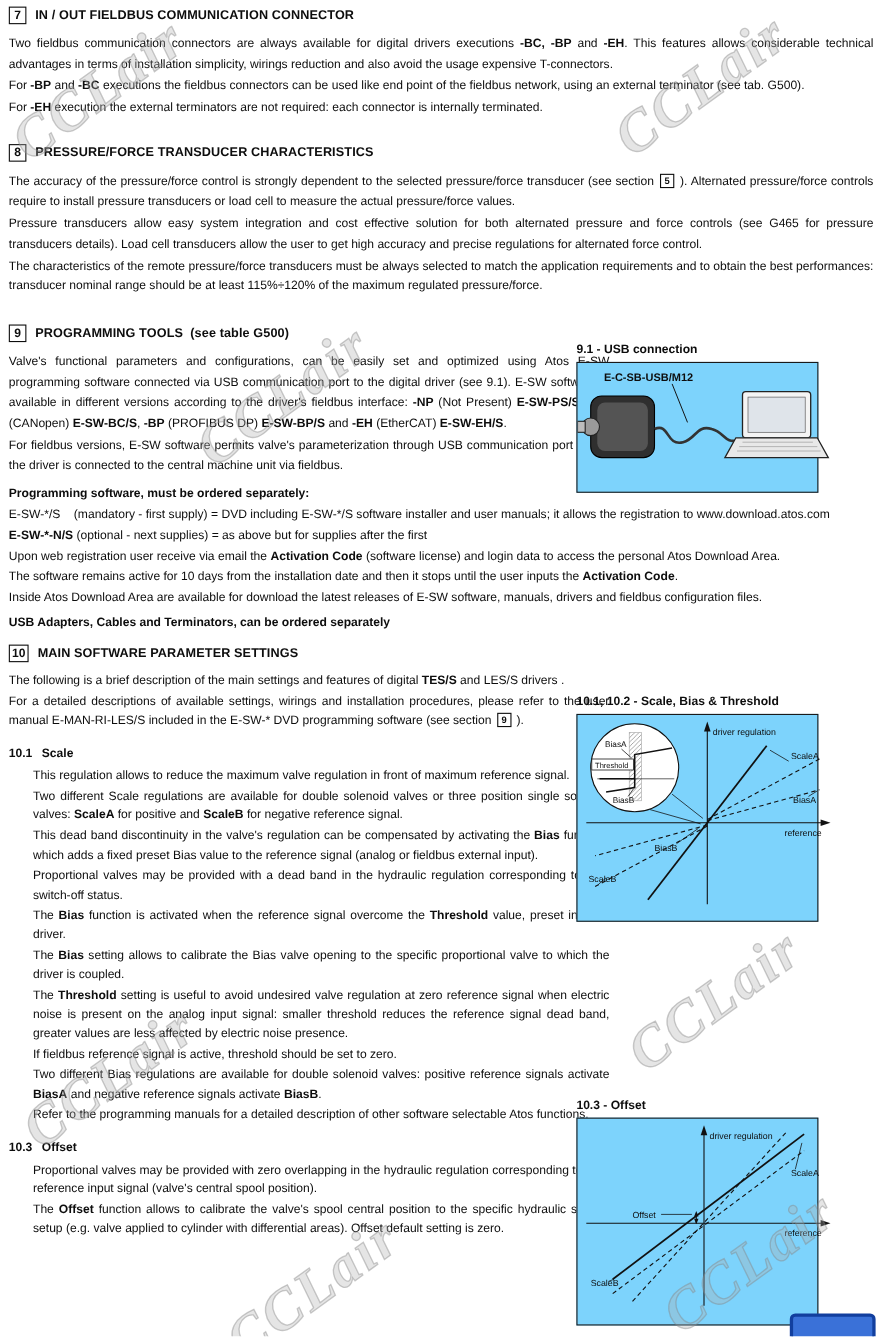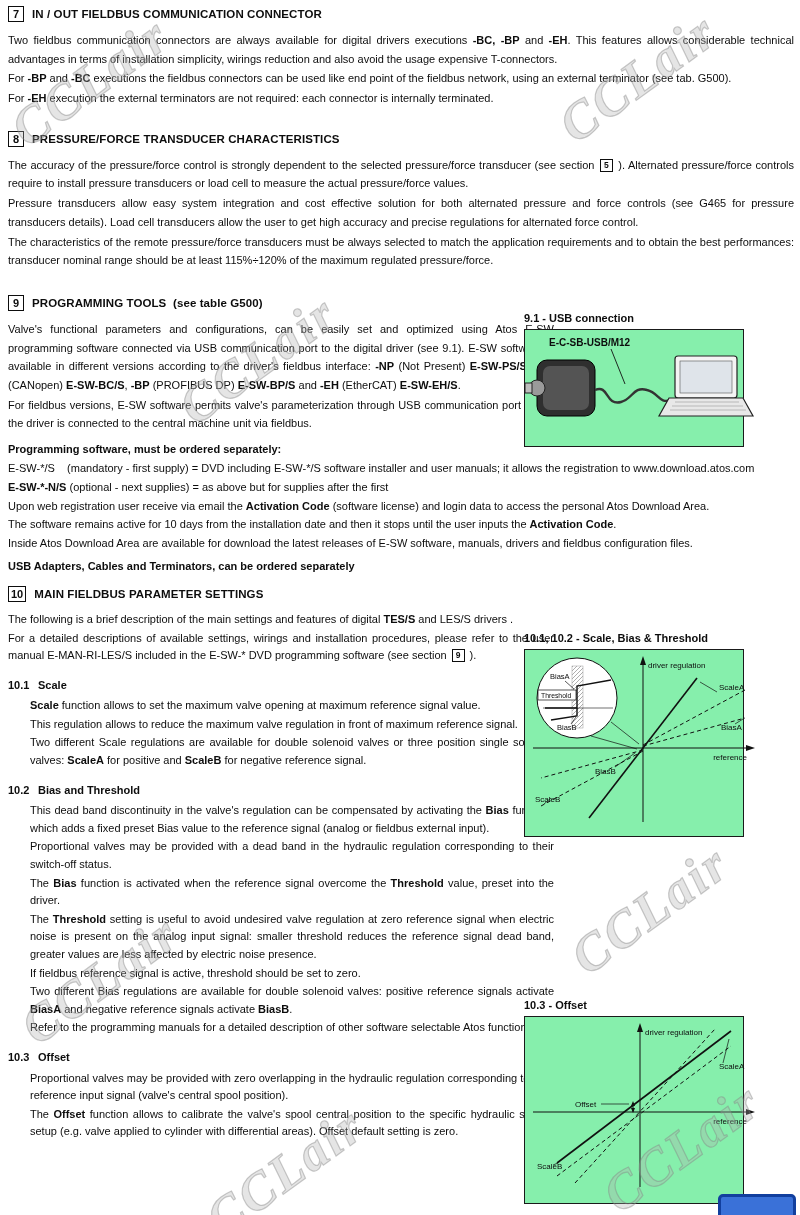--- a/index.html
+++ b/index.html
@@ -18,21 +18,21 @@
   .bold-line{font-weight:bold;line-height:1.7}
   .sw-line{line-height:1.72;white-space:pre-wrap}
   .gap-4{height:4px}.gap-6{height:6px}.gap-10{height:10px}
   .gap-22{height:22px}.gap-24{height:24px}
   .sub-h{font-weight:bold;line-height:1.6;margin:12px 0 3px}
   .sub-num{display:inline-block;min-width:30px}
   .sub-body p.body{margin-left:22px;line-height:1.6}
   .s10 p.body{line-height:1.6}
   .figure{position:absolute;width:220px;left:524px}
   .fig-caption{font-weight:bold;font-size:11px;margin-bottom:5px}
-  .fig-box{border:1.2px solid #1a1a1a;background:#86efac}
+  .fig-box{border:1.2px solid #1a1a1a;background:#7dd3fc}
   .wm{position:absolute;font-family:"Liberation Serif","DejaVu Serif",serif;font-style:italic;font-weight:bold;
       font-size:52px;letter-spacing:3px;color:rgba(175,175,175,.32);
       -webkit-text-stroke:1.2px rgba(130,130,130,.42);transform:rotate(-36deg);
       pointer-events:none;user-select:none;z-index:5;white-space:nowrap}
   .corner-blue{position:absolute;right:4px;bottom:-7px;width:78px;height:28px;background:#3a71d8;
                border:3px solid #123f9e;border-radius:5px}
   svg text{font-family:"Liberation Sans","DejaVu Sans",sans-serif;fill:#0d0d0d}
 </style>
 </head>
 <body>
@@ -85,42 +85,39 @@
     <p class="sw-line"><span>Upon web registration user receive via email the </span><span style="font-weight: bold;">Activation Code</span><span> (software license) and login data to access the personal Atos Download Area.</span></p>
     <p class="sw-line"><span>The software remains active for 10 days from the installation date and then it stops until the user inputs the </span><span style="font-weight: bold;">Activation Code</span><span>.</span></p>
     <p class="sw-line">Inside Atos Download Area are available for download the latest releases of E-SW software, manuals, drivers and fieldbus configuration files.</p>
     <div class="gap-4"></div>
     <p class="bold-line">USB Adapters, Cables and Terminators, can be ordered separately</p>
 
     <div class="gap-10"></div>
 
     <div class="sec-header">
       <span class="numbox">10</span>
-      <span class="sec-title">MAIN FIELDBUS PARAMETER SETTINGS</span>
+      <span class="sec-title">MAIN SOFTWARE PARAMETER SETTINGS</span>
     </div>
     <div class="col s10">
       <p class="body"><span>The following is a brief description of the main settings and features of digital </span><span style="font-weight: bold;">TES/S</span><span> and </span><span style="font-weight: normal;">LES/S</span><span> drivers .</span></p>
       <p class="body"><span>For a detailed descriptions of available settings, wirings and installation procedures, please refer to the user manual E-MAN-RI-LES/S included in the E-SW-* DVD programming software (see section </span><span class="numbox-inline">9</span><span> ).</span></p>
 
       <div class="sub-h">
         <span class="sub-num">10.1</span><span>Scale</span>
       </div>
       <div class="sub-body">
-        <p class="body"><span style="font-weight: bold;">Scale</span><span> function allows to set the maximum valve opening at maximum reference signal value.</span></p>
         <p class="body">This regulation allows to reduce the maximum valve regulation in front of maximum reference signal.</p>
         <p class="body"><span>Two different Scale regulations are available for double solenoid valves or three position single solenoid valves: </span><span style="font-weight: bold;">ScaleA</span><span> for positive and </span><span style="font-weight: bold;">ScaleB</span><span> for negative reference signal.</span></p>
       </div>
 
-      <div class="sub-h">
-        <span class="sub-num">10.2</span><span>Bias and Threshold</span>
-      </div>
       <div class="sub-body">
         <p class="body"><span>This dead band discontinuity in the valve's regulation can be compensated by activating the </span><span style="font-weight: bold;">Bias</span><span> function, which adds a fixed preset Bias value to the reference signal (analog or fieldbus external input).</span></p>
         <p class="body">Proportional valves may be provided with a dead band in the hydraulic regulation corresponding to their switch-off status.</p>
         <p class="body"><span>The </span><span style="font-weight: bold;">Bias</span><span> function is activated when the reference signal overcome the </span><span style="font-weight: bold;">Threshold</span><span> value, preset into the driver.</span></p>
+        <p class="body"><span>The </span><span style="font-weight: bold;">Bias</span><span> setting allows to calibrate the Bias valve opening to the specific proportional valve to which the driver is coupled.</span></p>
         <p class="body"><span>The </span><span style="font-weight: bold;">Threshold</span><span> setting is useful to avoid undesired valve regulation at zero reference signal when electric noise is present on the analog input signal: smaller threshold reduces the reference signal dead band, greater values are less affected by electric noise presence.</span></p>
         <p class="body">If fieldbus reference signal is active, threshold should be set to zero.</p>
         <p class="body"><span>Two different Bias regulations are available for double solenoid valves: positive reference signals activate </span><span style="font-weight: bold;">BiasA</span><span> and negative reference signals activate </span><span style="font-weight: bold;">BiasB</span><span>.</span></p>
         <p class="body">Refer to the programming manuals for a detailed description of other software selectable Atos functions.</p>
       </div>
 
       <div class="sub-h">
         <span class="sub-num">10.3</span><span>Offset</span>
       </div>
       <div class="sub-body">

